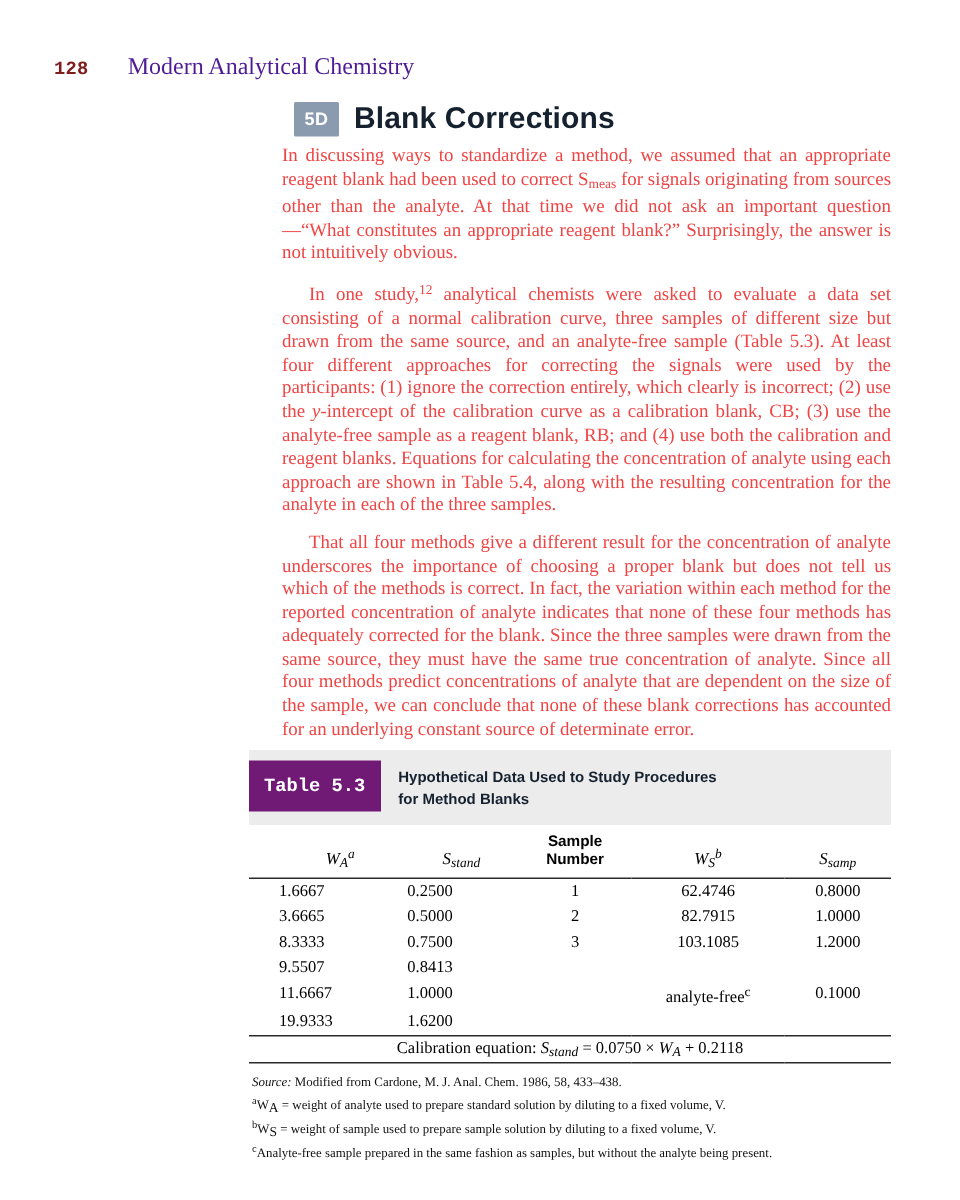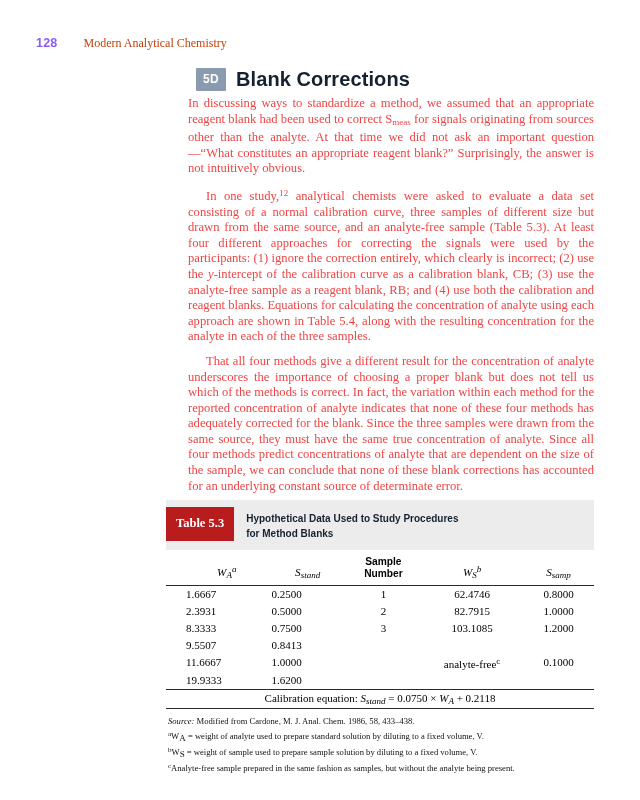--- a/index.html
+++ b/index.html
@@ -26,31 +26,31 @@
   
   .runhead {
     position: absolute;
     top: 36px;
     left: 36px;
     right: 36px;
     display: flex;
     align-items: baseline;
   }
   .folio {
-    font-family: Liberation Sans, sans-serif;
+    font-family: Liberation Mono, monospace;
     font-weight: bold;
     font-size: 12.5px;
-    color: #8b5cf6;
+    color: #7f1d1d;
     letter-spacing: 0.2px;
     margin-right: 26px;
   }
   .runtitle {
     font-family: "Liberation Serif", serif;
-    font-size: 12px;
-    color: #c2410c;
+    font-size: 16px;
+    color: #4c1d95;
   }
 
   
   .section-head {
     position: absolute;
     top: 68px;
     left: 196px;
     display: flex;
     align-items: flex-end;
   }
@@ -104,23 +104,23 @@
     left: 166px;
     width: 428px;
   }
   .tbl-header {
     background: #ececec;
     display: flex;
     align-items: flex-start;
     padding: 7px 0 9px 0;
   }
   .tbl-label {
-    background: #b91c1c;
+    background: #701a75;
     color: #ffffff;
-    font-family: Liberation Serif, serif;
+    font-family: Liberation Mono, monospace;
     font-weight: bold;
     font-size: 12.5px;
     padding: 6px 10px 7px 10px;
     margin: 0 12px 0 0;
     white-space: nowrap;
     align-self: stretch;
     display: flex;
     align-items: center;
   }
   .tbl-caption {
@@ -245,21 +245,21 @@
       </thead>
       <tbody>
         <tr>
           <td class="col1">1.6667</td>
           <td class="col2">0.2500</td>
           <td class="col3 c">1</td>
           <td class="col4 c">62.4746</td>
           <td class="col5 c">0.8000</td>
         </tr>
         <tr>
-          <td class="col1">2.3931</td>
+          <td class="col1">3.6665</td>
           <td class="col2">0.5000</td>
           <td class="col3 c">2</td>
           <td class="col4 c">82.7915</td>
           <td class="col5 c">1.0000</td>
         </tr>
         <tr>
           <td class="col1">8.3333</td>
           <td class="col2">0.7500</td>
           <td class="col3 c">3</td>
           <td class="col4 c">103.1085</td>

